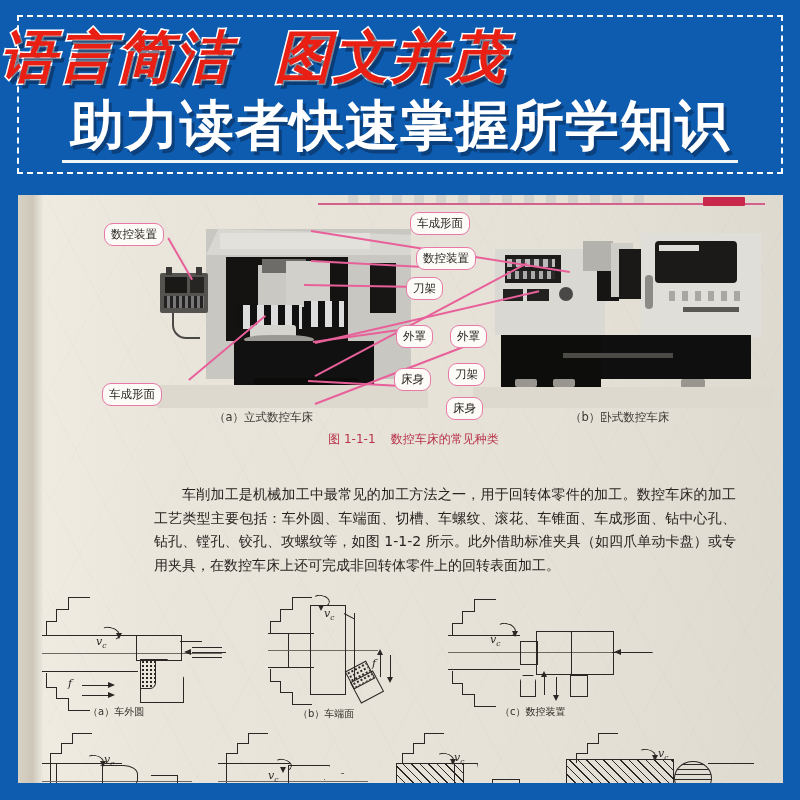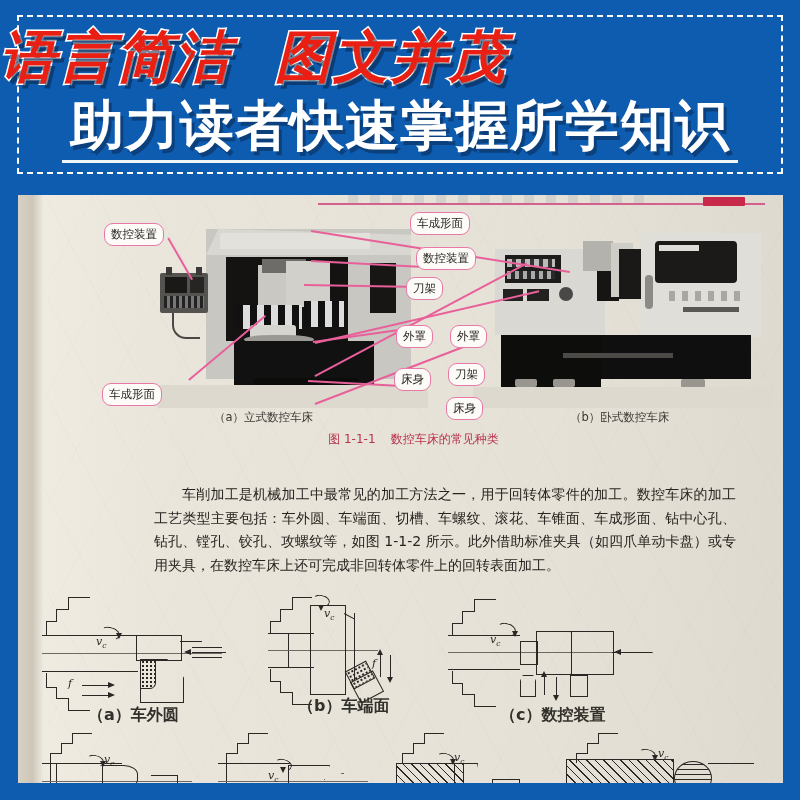--- a/index.html
+++ b/index.html
@@ -157,24 +157,23 @@
   .dstip{
     position:absolute;border:1.4px solid #2a2724;
     background:radial-gradient(#2a2724 .8px, transparent .9px) 0 0/4px 4px;
   }
   .dlabel{
     position:absolute;font-size:11px;font-style:italic;color:#2a2724;
     font-family:"DejaVu Serif","Liberation Serif",serif;
   }
   .dsub{font-size:7.5px;vertical-align:sub;}
   .dcap{
-    position:absolute;font-size:16px;color:#32302b;
+    position:absolute;font-size:10px;color:#32302b;
     font-family:"DejaVu Sans","Liberation Sans",sans-serif;
     white-space:nowrap;
-    font-weight:bold;
   }
   .arrow-r{
     position:absolute;width:0;height:0;
     border-top:3.5px solid transparent;border-bottom:3.5px solid transparent;
     border-left:7px solid #2a2724;
   }
   .arrow-u{
     position:absolute;width:0;height:0;
     border-left:3.5px solid transparent;border-right:3.5px solid transparent;
     border-bottom:6px solid #2a2724;
@@ -376,21 +375,21 @@
     <div class="dlabel" style="left:56px;top:14px;">
       <span>v</span><span class="dsub">c</span>
     </div>
     <div class="dstip" style="left:80px;top:72px;width:22px;height:18px;transform:rotate(-28deg);"></div>
     <div class="dbox" style="left:86px;top:82px;width:24px;height:22px;transform:rotate(-28deg);"></div>
     <div class="dlabel" style="left:104px;top:64px;">f</div>
     <div class="dl dv" style="left:112px;top:62px;height:22px;"></div>
     <div class="arrow-u" style="left:109px;top:56px;"></div>
     <div class="dl dv" style="left:122px;top:62px;height:22px;"></div>
     <div class="arrow-d" style="left:119px;top:84px;"></div>
-    <div class="dcap" style="left:30px;top:103px;text-align:right;">（b）车端面</div>
+    <div class="dcap" style="left:30px;top:114px;text-align:right;">（b）车端面</div>
   </div>
 
   <div class="dgrp" style="left:430px;top:398px;width:215px;height:120px;">
     <div class="stair" style="left:4px;top:6px;">
       <div class="dl dh" style="left:22px;top:0;width:22px;"></div>
       <div class="dl dv" style="left:22px;top:0;height:12px;"></div>
       <div class="dl dh" style="left:10px;top:12px;width:13px;"></div>
       <div class="dl dv" style="left:10px;top:12px;height:12px;"></div>
       <div class="dl dh" style="left:0px;top:24px;width:11px;"></div>
       <div class="dl dv" style="left:0px;top:24px;height:12px;"></div>

